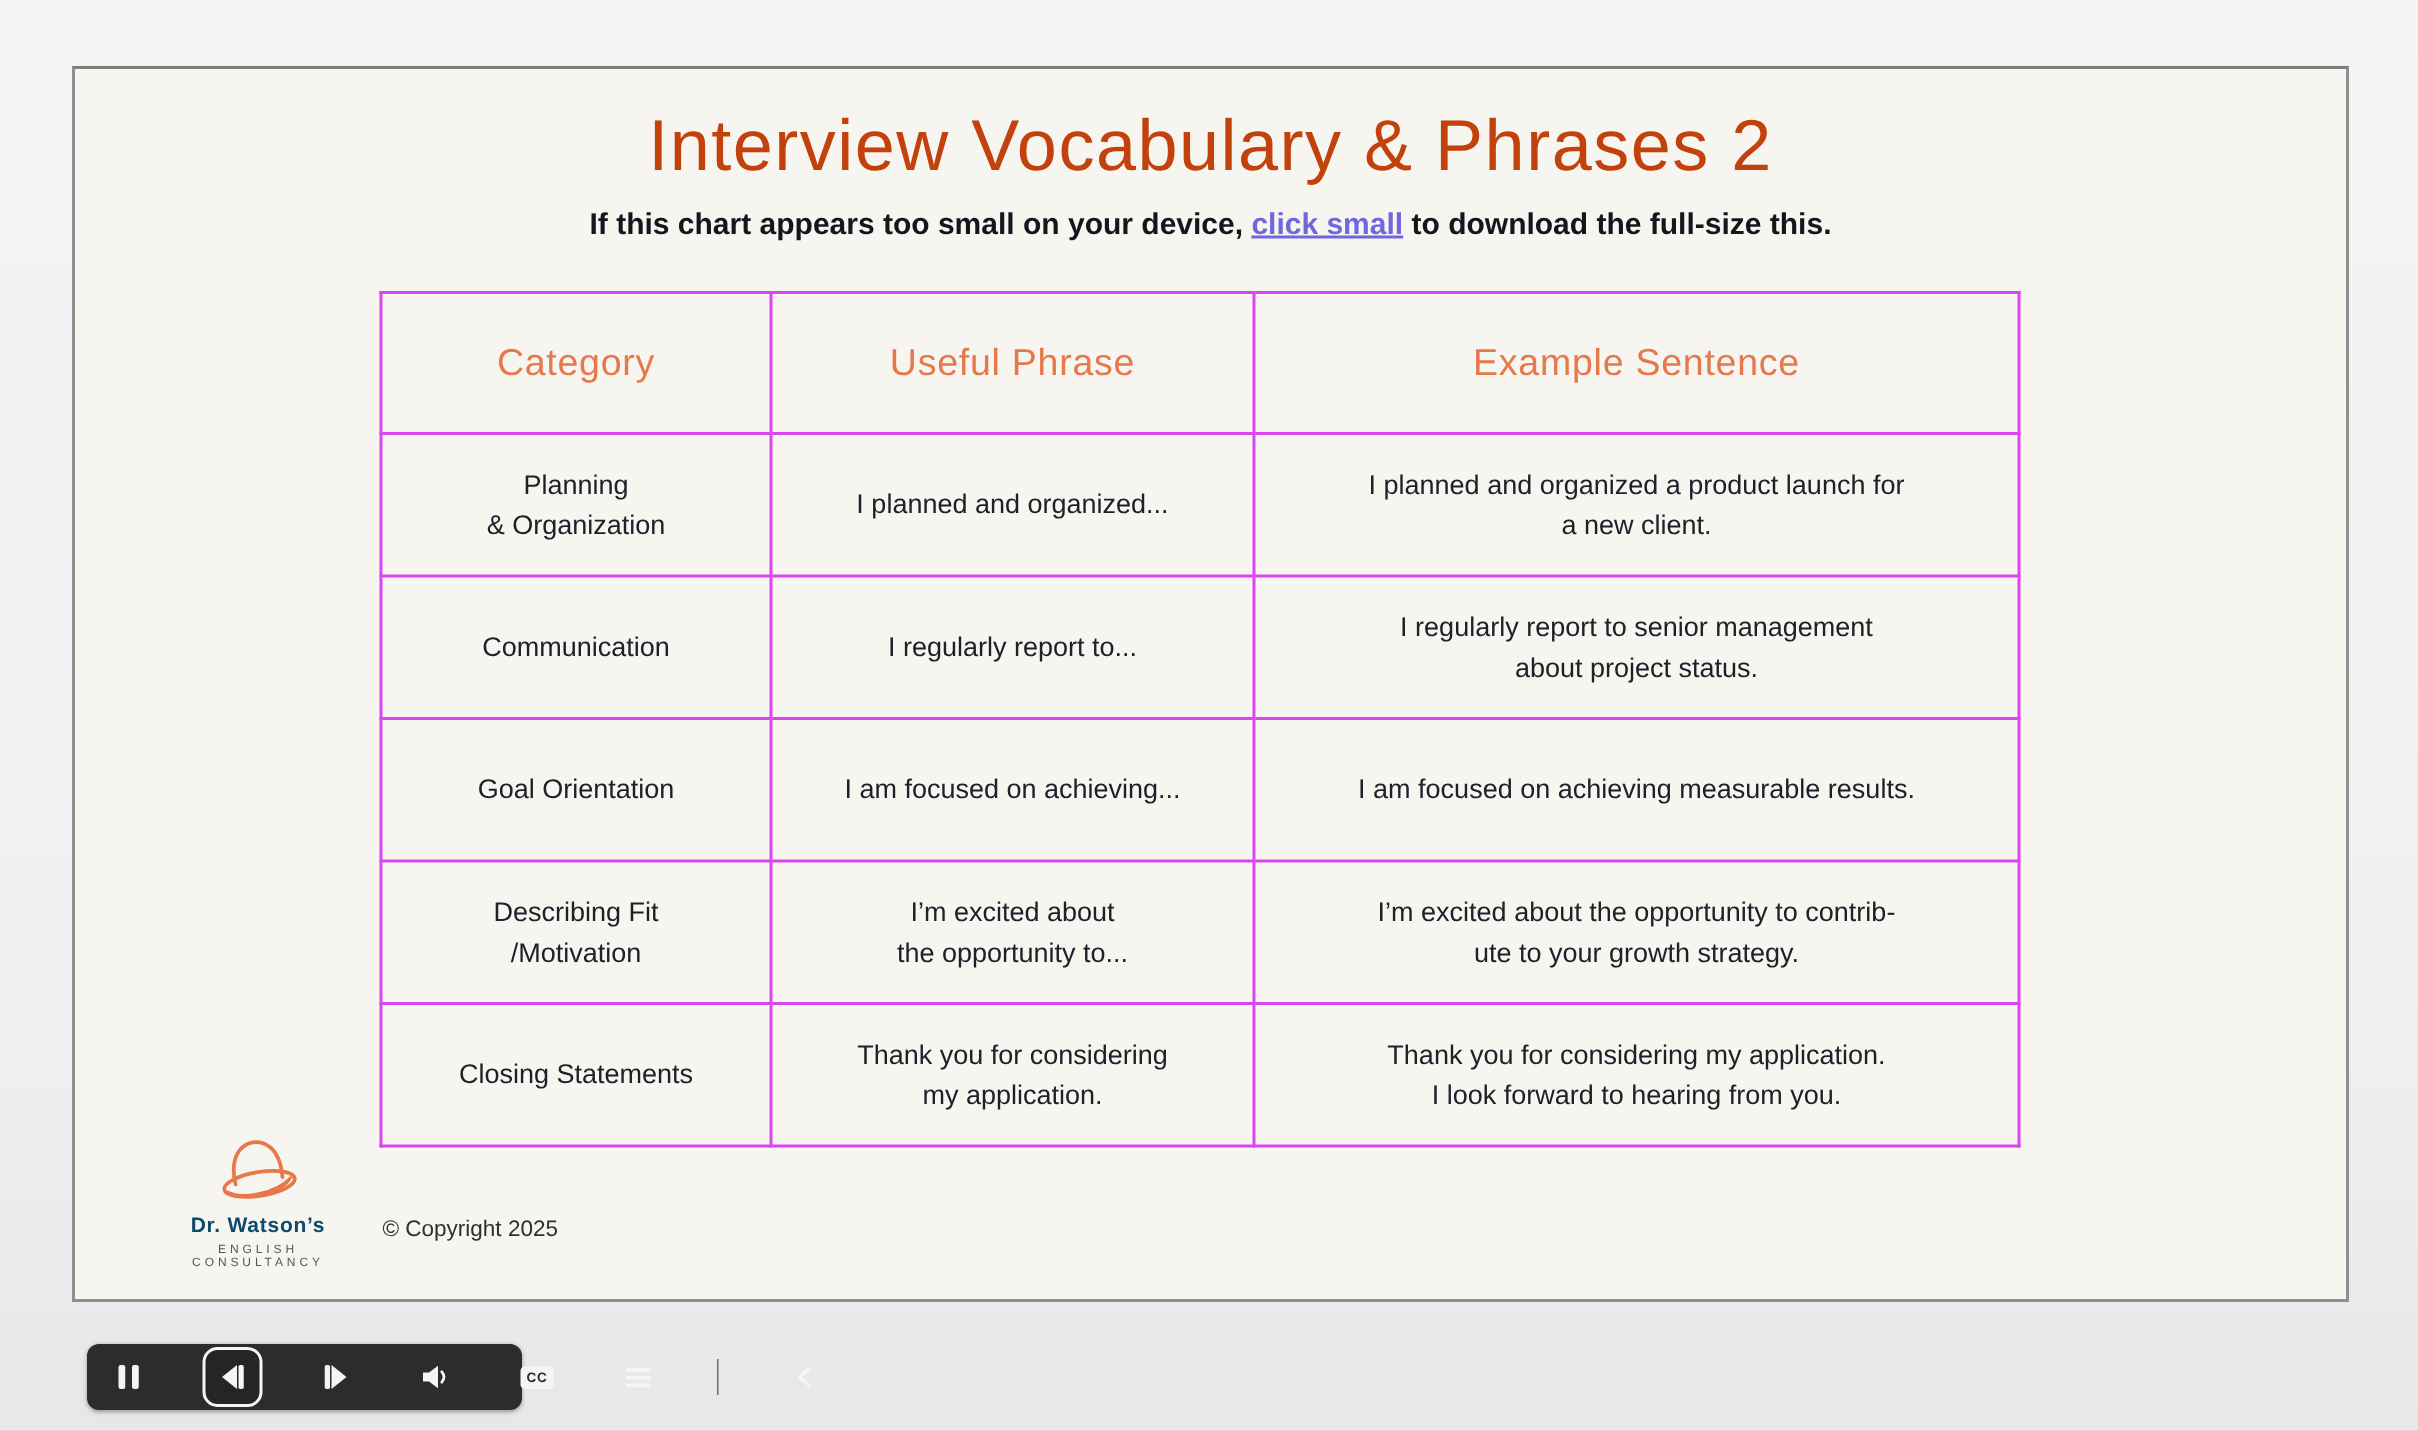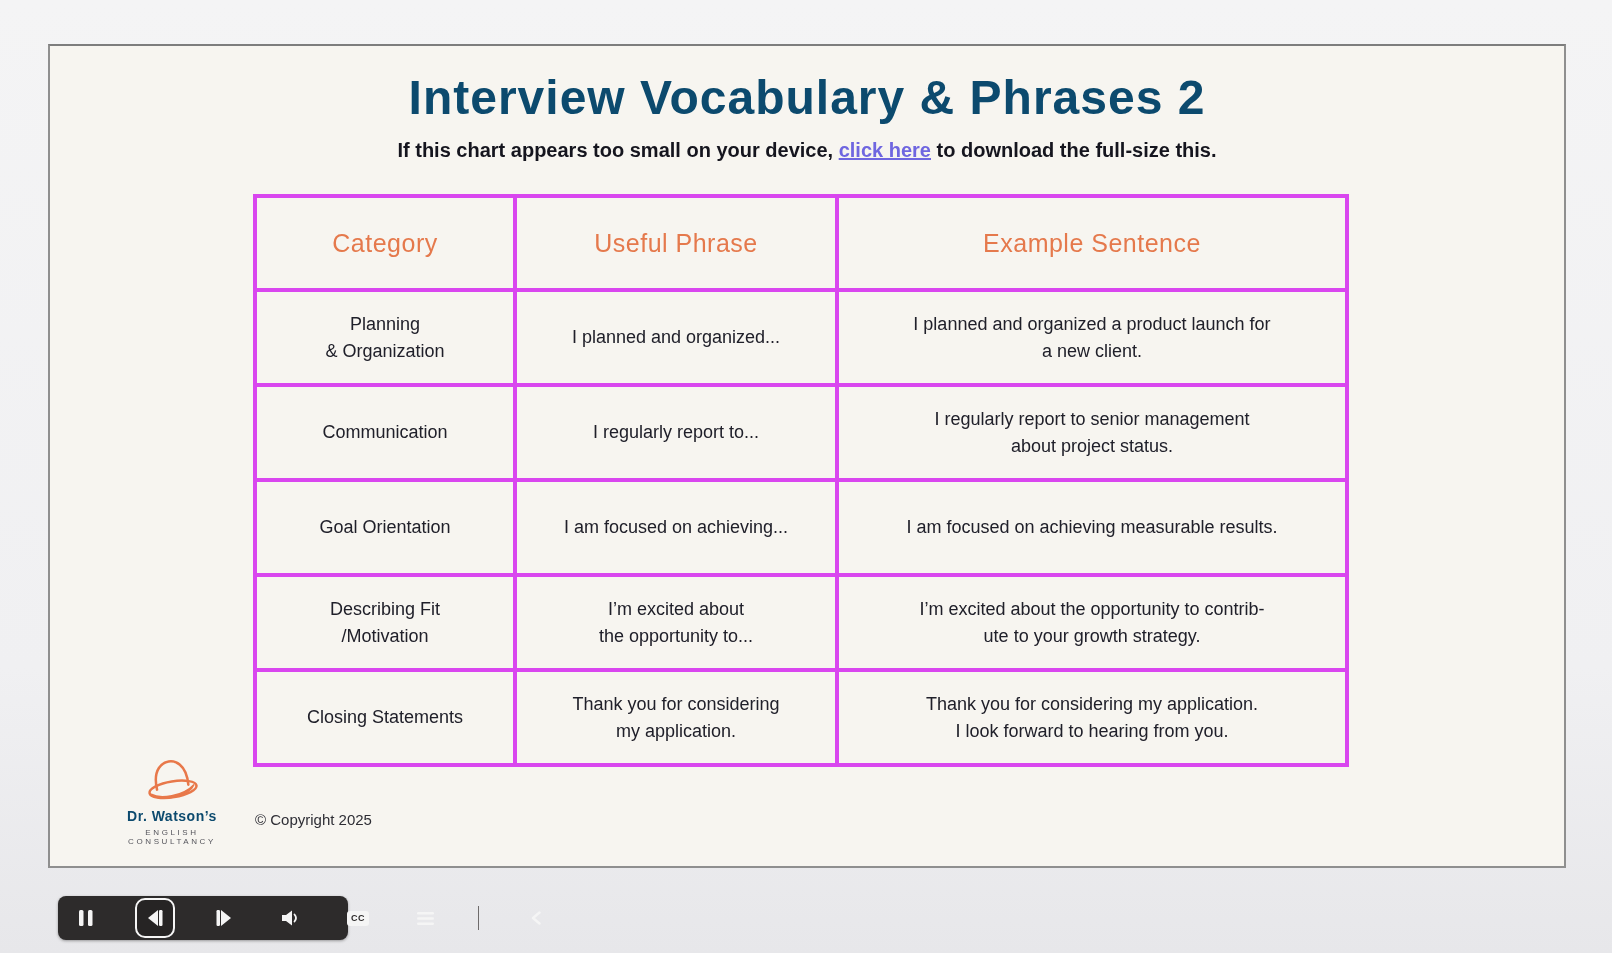--- a/index.html
+++ b/index.html
@@ -20,23 +20,23 @@
     width: 1518px; height: 824px;
     background: #f7f5f0;
     border: 2px solid #8f8f8f;
     border-top-color: #7d7d7d;
   }
 
   .slide-title {
     margin-top: 24px;
     text-align: center;
     font-size: 48px;
-    font-weight: 700;
+    font-weight: 400;
     letter-spacing: 1px;
-    color: #0c4a6e;
+    color: #c2410c;
   }
 
   .slide-subtitle {
     margin-top: 14px;
     text-align: center;
     font-size: 20px;
     font-weight: 600;
     color: #15151e;
   }
   .slide-subtitle .link {
@@ -50,21 +50,21 @@
     position: absolute;
     left: 203px; top: 148px;
     width: 1092px;
     border-collapse: collapse;
     table-layout: fixed;
   }
   .vocab-table col.c1 { width: 260px; }
   .vocab-table col.c2 { width: 322px; }
   .vocab-table col.c3 { width: 510px; }
   .vocab-table th, .vocab-table td {
-    border: 4px solid #d946ef;
+    border: 2px solid #d946ef;
     text-align: center;
     vertical-align: middle;
     white-space: pre-line;
     background: #f7f5f0;
   }
   .vocab-table th {
     height: 94px;
     font-size: 25px;
     font-weight: 500;
     letter-spacing: 0.5px;
@@ -157,21 +157,21 @@
   }
 </style>
 </head>
 <body>
 
 <div class="slide">
 
   <h1 class="slide-title">Interview Vocabulary &amp; Phrases 2</h1>
 
   <div class="slide-subtitle">
-    <span>If this chart appears too small on your device, </span><span class="link">click here</span><span> to download the full-size this.</span>
+    <span>If this chart appears too small on your device, </span><span class="link">click small</span><span> to download the full-size this.</span>
   </div>
 
   <table class="vocab-table">
     <colgroup>
         <col class="c1">
         <col class="c2">
         <col class="c3">
       </colgroup>
     <thead>
       <tr>

